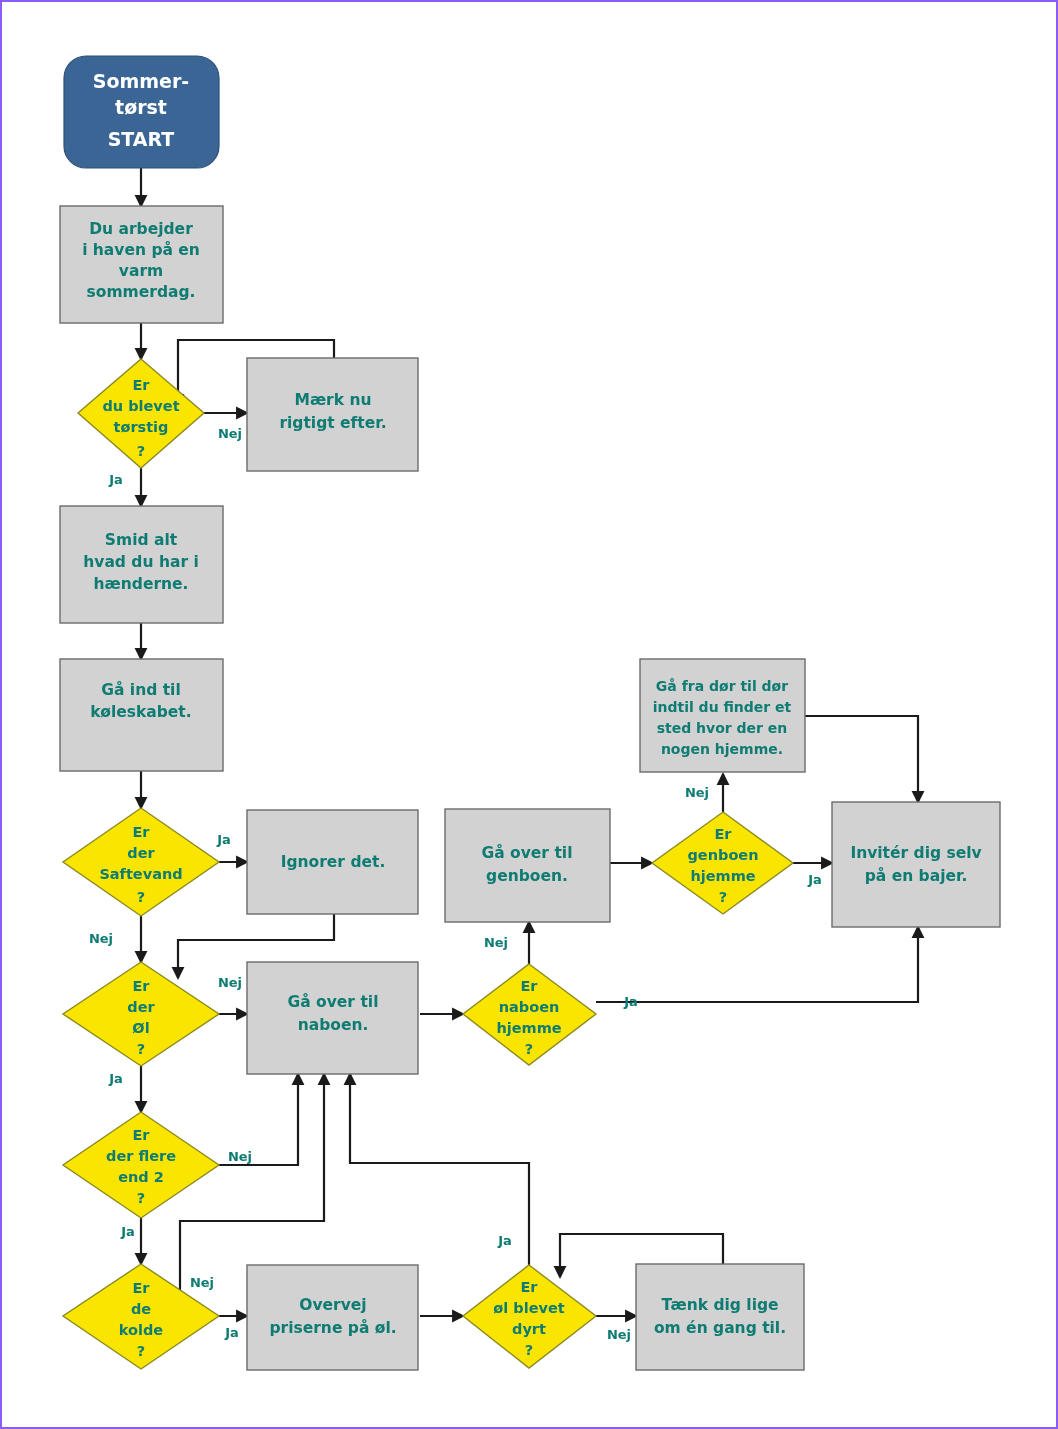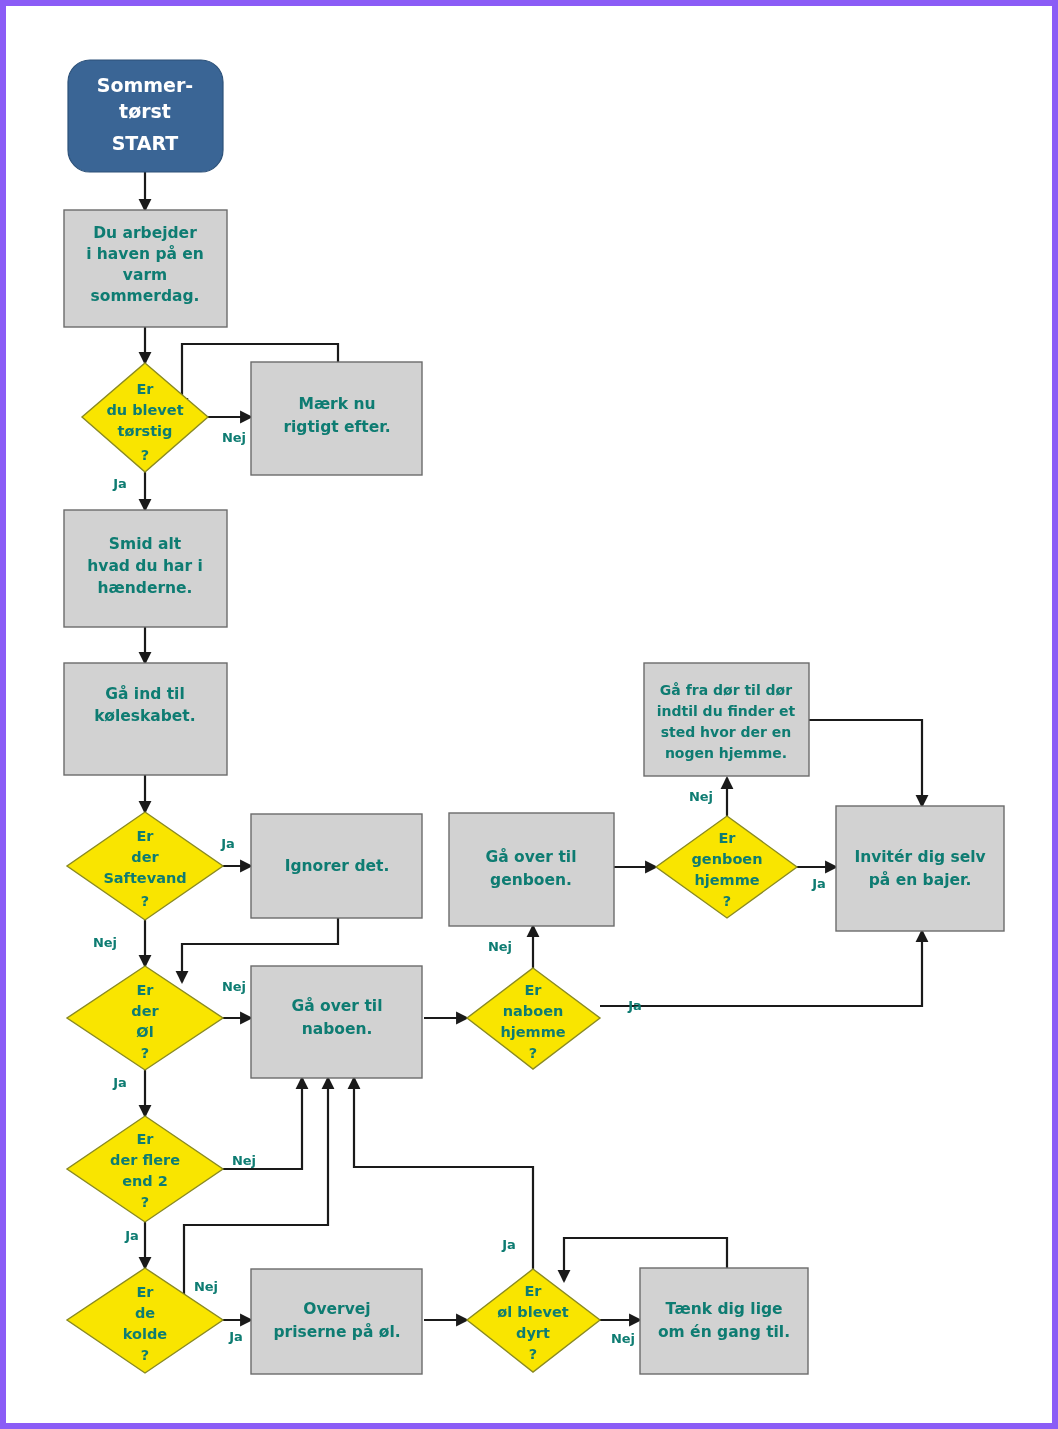--- a/index.html
+++ b/index.html
@@ -12,21 +12,21 @@
     height: 1429px;
     font-family: "DejaVu Sans", sans-serif;
     overflow: hidden;
   }
   #page {
     position: relative;
     width: 1058px;
     height: 1429px;
     background: #ffffff;
     box-sizing: border-box;
-    border: 6px solid #8b5cf6;
+    border: 2px solid #8b5cf6;
   }
   svg#flow {
     position: absolute;
     left: 0;
     top: 0;
     width: 1058px;
     height: 1429px;
     display: block;
   }
   .node-text {

